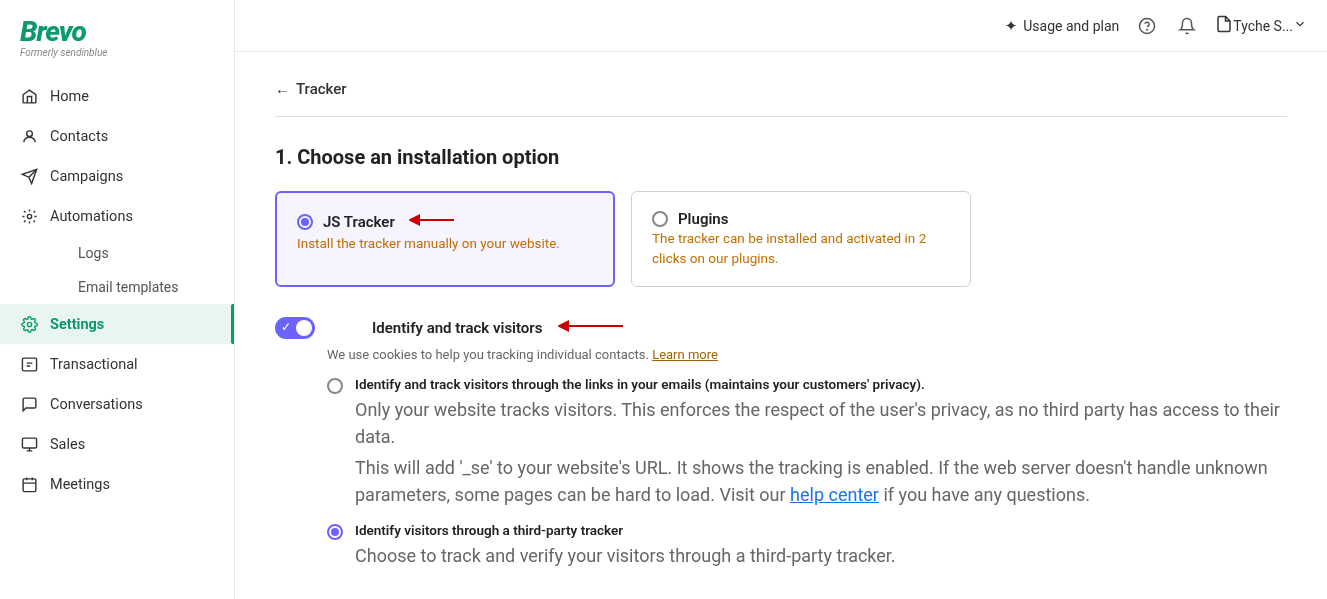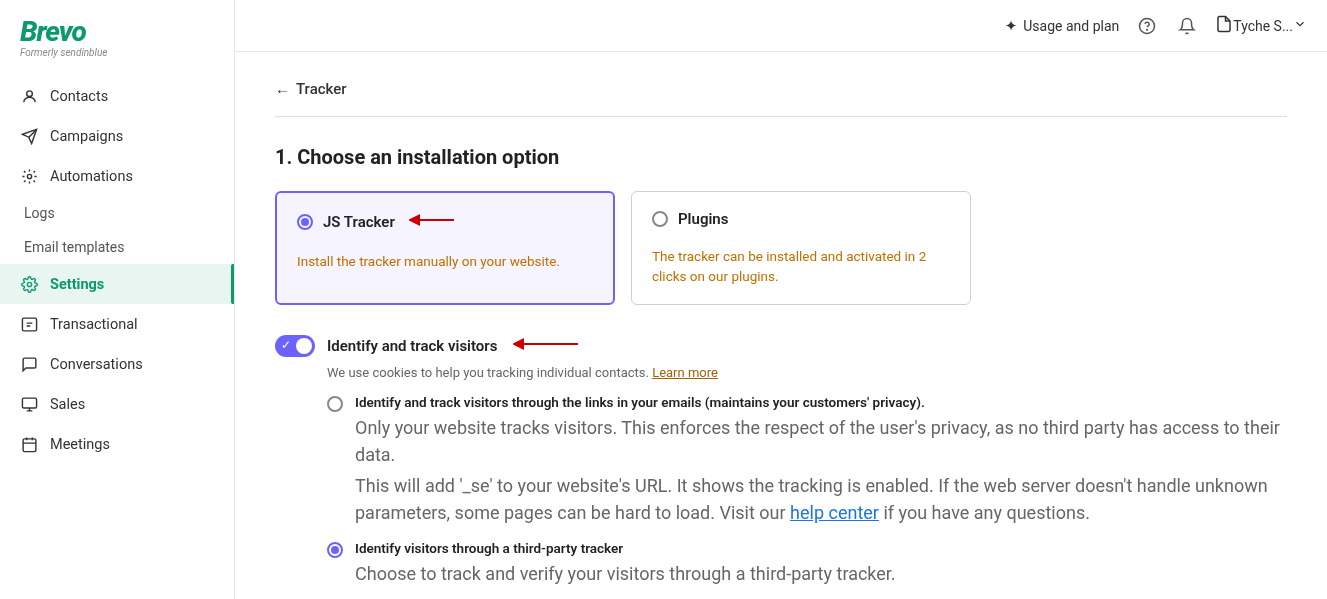--- a/index.html
+++ b/index.html
@@ -68,21 +68,21 @@
       width: 18px;
       height: 18px;
       display: flex;
       align-items: center;
       justify-content: center;
       flex-shrink: 0;
     }
     .nav-sub-item {
       display: flex;
       align-items: center;
-      padding: 9px 20px 9px 24px;
+      padding: 9px 20px 9px 78px;
       cursor: pointer;
       color: #555;
       font-size: 14px;
     }
 
     
     .main {
       flex: 1;
       display: flex;
       flex-direction: column;
@@ -168,21 +168,21 @@
       max-width: 340px;
     }
     .install-card.selected {
       border: 2px solid #6c63ff;
       background: #f5f4ff;
     }
     .install-card-header {
       display: flex;
       align-items: center;
       gap: 10px;
-      margin-bottom: 19px;
+      margin-bottom: 1px;
     }
     .install-card-title {
       font-size: 15px;
       font-weight: 600;
       color: #222;
     }
     .install-card-desc {
       font-size: 13.5px;
       color: #c07000;
       line-height: 1.45;
@@ -244,20 +244,21 @@
       left: 6px;
       top: 4px;
       color: #fff;
       font-size: 12px;
       line-height: 1;
     }
     .identify-label {
       font-size: 15px;
       font-weight: 600;
       color: #222;
+      margin-left: 45px;
     }
     .cookies-note {
       font-size: 13px;
       color: #666;
       margin-left: 52px;
       margin-bottom: 14px;
     }
     .cookies-note a {
       color: #a16207;
       text-decoration: underline;
@@ -292,20 +293,29 @@
 </head>
 <body>
 
 <div class="sidebar">
   <div class="sidebar-logo">
     <span class="logo-brevo">Brevo</span>
     <span class="logo-sub">Formerly sendinblue</span>
   </div>
   <nav class="sidebar-nav">
 
+    <div class="nav-item">
+      <span class="icon">
+        <svg width="17" height="17" viewBox="0 0 24 24" fill="none" stroke="currentColor" stroke-width="2">
+            <path d="M3 9.5L12 3l9 6.5V20a1 1 0 01-1 1H4a1 1 0 01-1-1V9.5z"></path>
+            <path d="M9 21V12h6v9"></path>
+          </svg>
+      </span>
+      <span>Home</span>
+    </div>
 
     <div class="nav-item">
       <span class="icon">
         <svg width="17" height="17" viewBox="0 0 24 24" fill="none" stroke="currentColor" stroke-width="2">
             <circle cx="12" cy="8" r="4"></circle>
             <path d="M4 20c0-4 3.6-7 8-7s8 3 8 7"></path>
           </svg>
       </span>
       <span>Contacts</span>
     </div>

